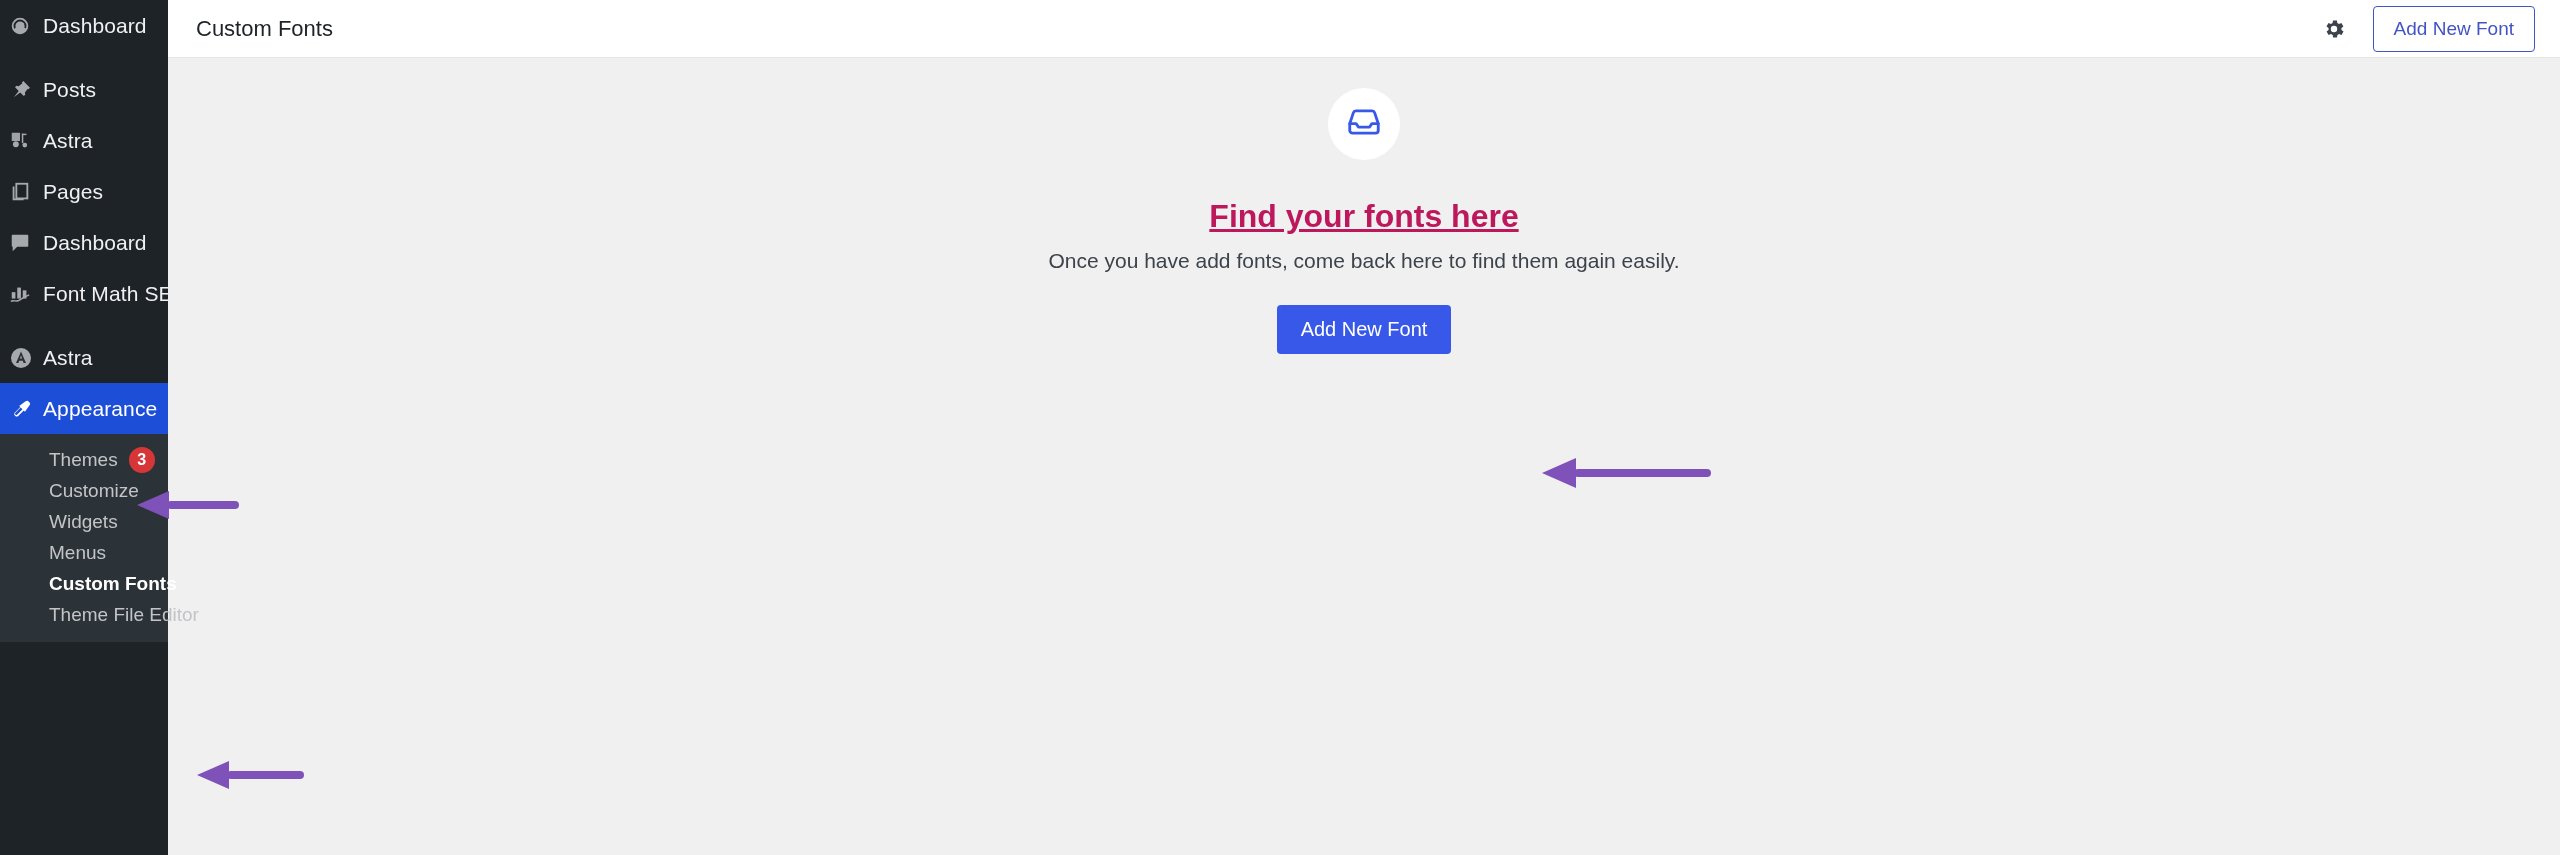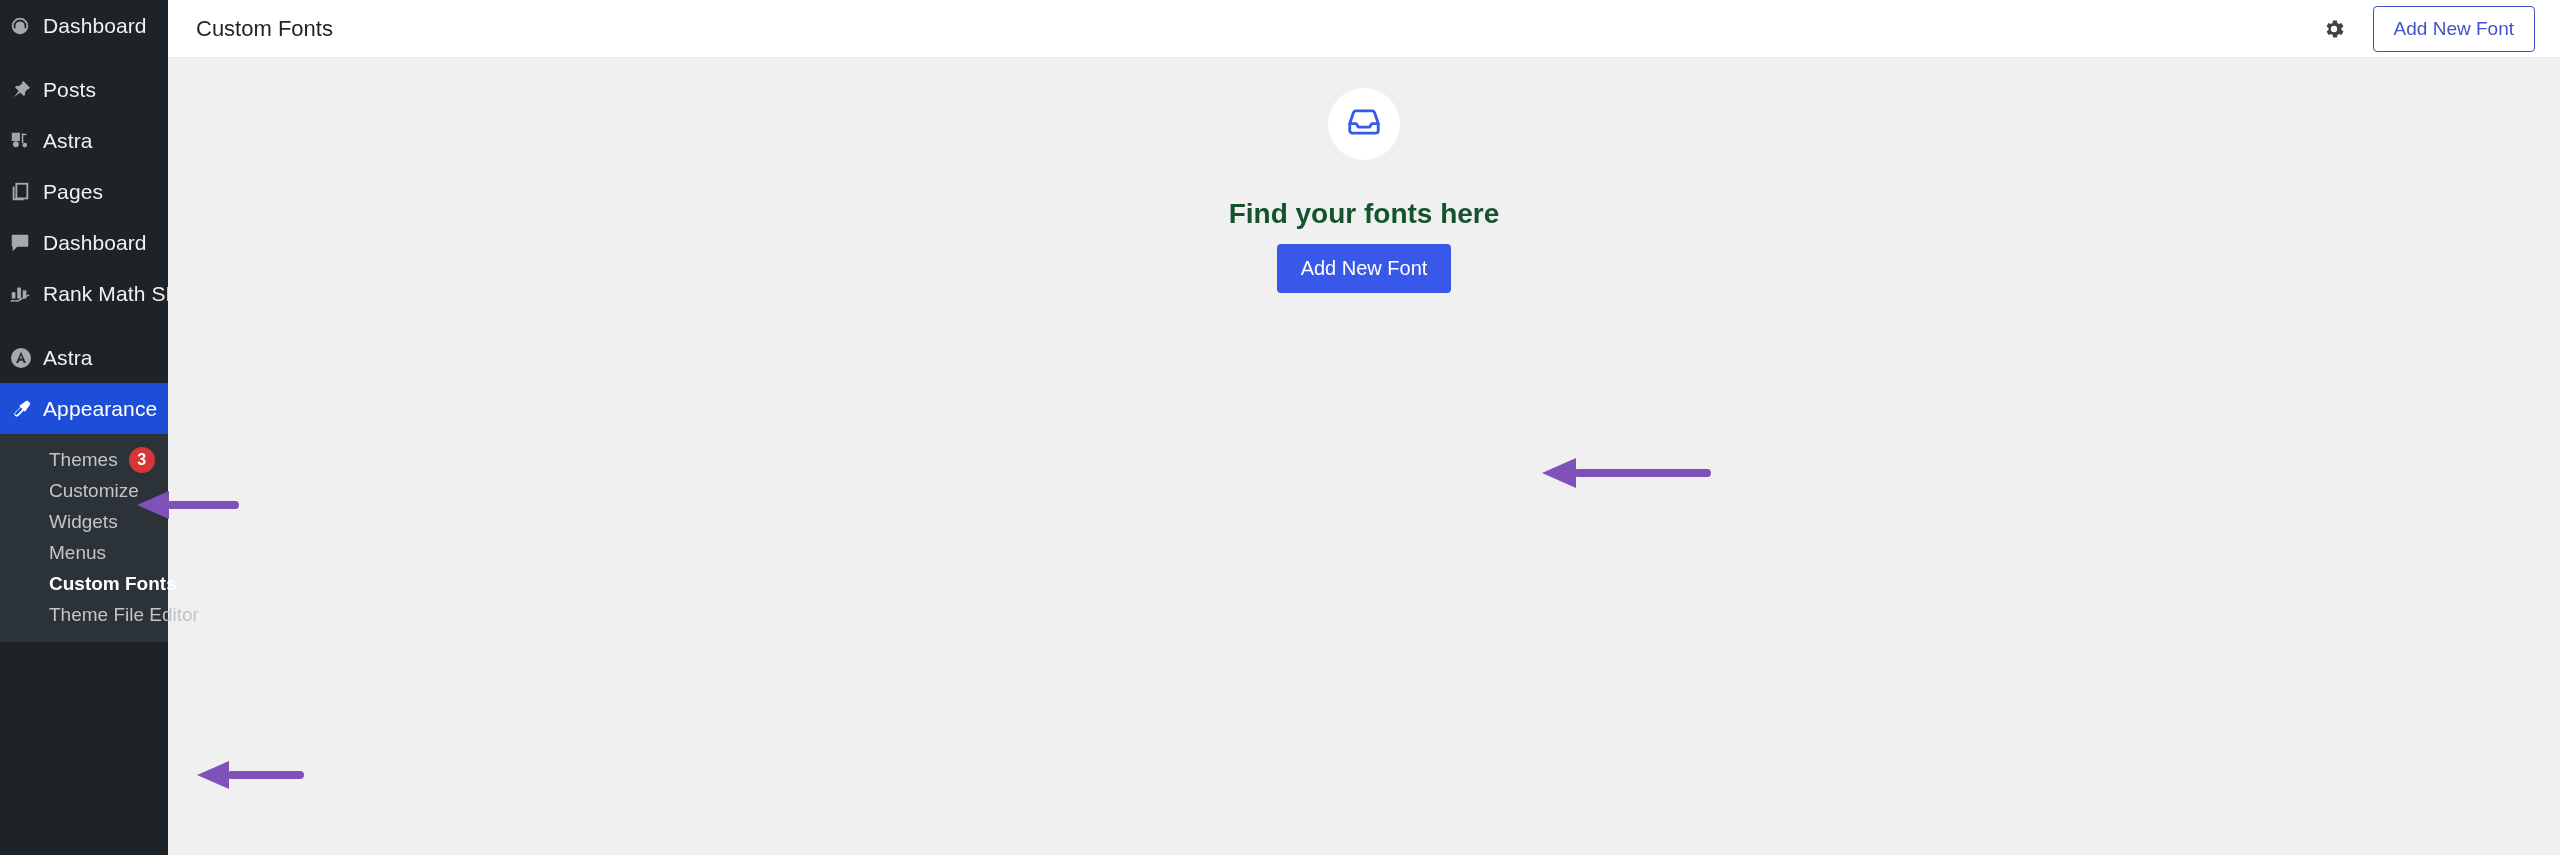--- a/index.html
+++ b/index.html
@@ -155,24 +155,25 @@
     width: 72px; height: 72px;
     border-radius: 50%;
     background: #ffffff;
     display: flex;
     align-items: center;
     justify-content: center;
     margin-bottom: 38px;
   }
 
   .empty-title {
-    font-size: 28px;
+    font-size: 32px;
     font-weight: bold;
-    color: #14532d;
+    color: #be185d;
     margin-bottom: 14px;
+    text-decoration: underline;
   }
   .empty-desc {
     font-size: 21px;
     color: #3c434a;
     margin-bottom: 32px;
   }
 
   .btn-primary {
     background: #3858e9;
     color: #fff;
@@ -255,21 +256,21 @@
 
       <div class="menu-item">
         <span class="mi-icon">
           <svg width="22" height="22" viewBox="0 0 24 24" fill="currentColor">
             <rect x="3" y="10" width="4" height="7"></rect>
             <rect x="9" y="5" width="4" height="12"></rect>
             <rect x="15" y="8" width="4" height="9"></rect>
             <path d="M2 20c3-2 6 1 9-1s6-4 11-6" stroke="currentColor" stroke-width="1.6" fill="none"></path>
           </svg>
         </span>
-        <span class="mi-label">Rank Math SEO</span>
+        <span class="mi-label">Font Math SEO</span>
       </div>
 
       <div class="menu-sep"></div>
 
       <div class="menu-item">
         <span class="mi-icon">
           <svg width="24" height="24" viewBox="0 0 24 24">
             <circle cx="12" cy="12" r="10" fill="#a7aaad"></circle>
             <path d="M12 5.5 7 17h2.4l.9-2.2h3.4L14.6 17H17L12 5.5zm0 4.1 1.1 3h-2.2l1.1-3z" fill="#2c3338"></path>
           </svg>
@@ -338,20 +339,21 @@
       <div class="empty-circle">
         <span>
           <svg width="38" height="38" viewBox="0 0 24 24" fill="none" stroke="#3858e9" stroke-width="1.8" stroke-linecap="round" stroke-linejoin="round">
             <path d="M3 13h4l1.5 2.2h7L17 13h4"></path>
             <path d="M3 13 5.3 6.1A1.6 1.6 0 0 1 6.8 5h10.4a1.6 1.6 0 0 1 1.5 1.1L21 13v4.3a1.7 1.7 0 0 1-1.7 1.7H4.7A1.7 1.7 0 0 1 3 17.3V13z"></path>
           </svg>
         </span>
       </div>
 
       <div class="empty-title">Find your fonts here</div>
+      <div class="empty-desc">Once you have add fonts, come back here to find them again easily.</div>
 
       <button class="btn-primary">Add New Font</button>
 
     </div>
   </div>
 
   <svg class="annot" style="left:135px; top:487px;" width="110" height="36">
     <path d="M2 18 L34 4 L34 32 Z" fill="#7e52b8"></path>
     <rect x="32" y="14" width="72" height="8" rx="4" fill="#7e52b8"></rect>
   </svg>

